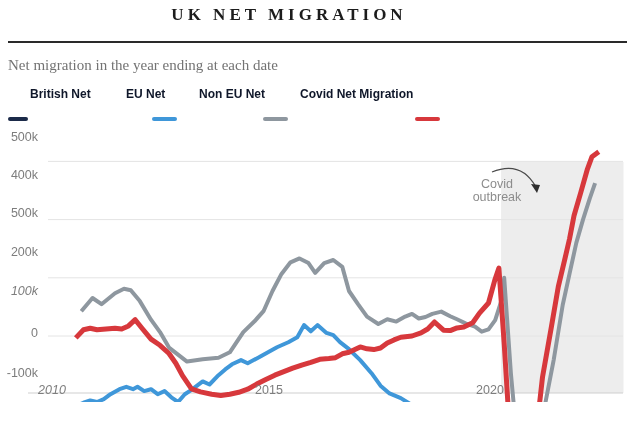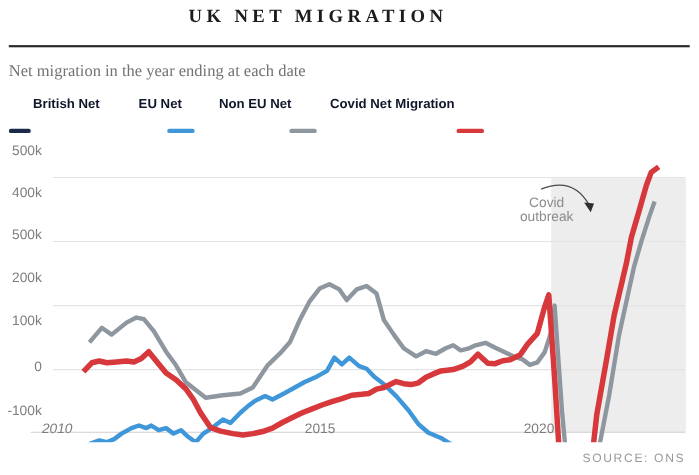--- a/index.html
+++ b/index.html
@@ -70,25 +70,24 @@
   </svg>
 
   <div class="anno" style="top:177px;left:447px;width:100px;text-align:center;">Covid</div>
   <div class="anno" style="top:190px;left:447px;width:100px;text-align:center;">outbreak</div>
 
   <div>
     <div class="ytick" style="top:130px;">500k</div>
     <div class="ytick" style="top:168px;">400k</div>
     <div class="ytick" style="top:206px;">500k</div>
     <div class="ytick" style="top:245px;">200k</div>
-    <div class="ytick" style="top:284px;">100k</div>
+    <div class="ytick" style="top:284px;font-style:italic;">100k</div>
     <div class="ytick" style="top:326px;">0</div>
     <div class="ytick" style="top:366px;">-100k</div>
   </div>
 
   <div>
     <div class="xtick" style="left:30px;font-style:italic;">2010</div>
-    <div class="xtick" style="left:269px;">2015</div>
+    <div class="xtick" style="left:247px;">2015</div>
     <div class="xtick" style="left:468px;">2020</div>
   </div>
 
-  <div id="source">SOURCE: ONS</div>
 </div>
 
 </body></html>

